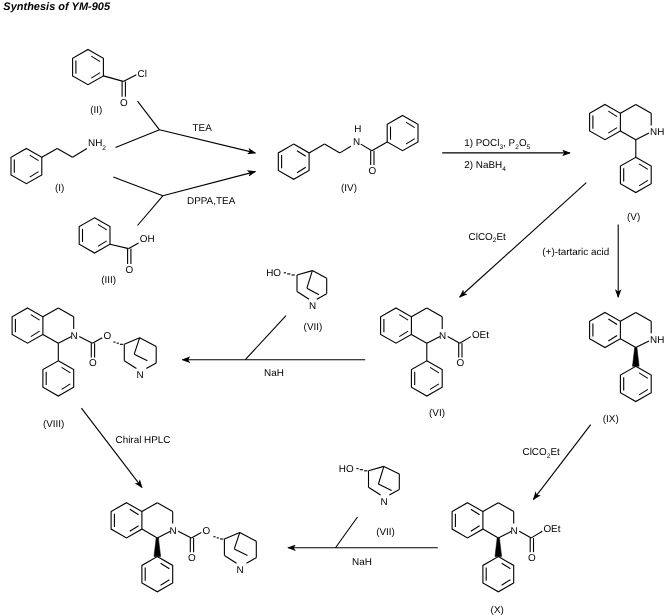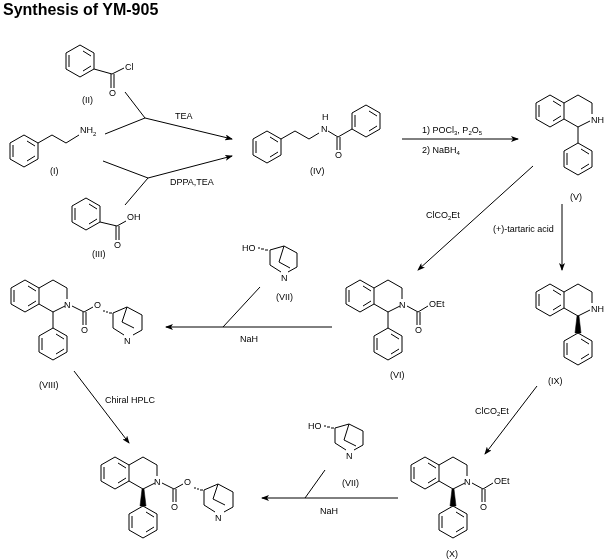--- a/index.html
+++ b/index.html
@@ -1,17 +1,17 @@
 <!DOCTYPE html>
 <html><head>
   <meta charset="utf-8">
   <style>
     html, body { margin: 0; padding: 0; background: #ffffff; }
     body { width: 609px; height: 560px; position: relative; overflow: hidden; font-family: "Liberation Sans", sans-serif; }
-    #title { position: absolute; left: 3px; top: 1px; font-size: 16px; font-weight: bold; color: #000; }
+    #title { position: absolute; left: 3px; top: 1px; font-size: 10px; font-weight: bold; color: #000; font-style: italic; }
     svg#scheme { position: absolute; left: 0; top: 0; }
     svg text { font-family: "Liberation Sans", sans-serif; font-size: 9px; fill: #000; }
     svg .lbl { font-size: 9px; }
     svg .sub { font-size: 6px; }
     svg line, svg polyline, svg polygon.ring { stroke: #000; stroke-width: 1; fill: none; }
     svg .wedge { fill: #000; stroke: #000; stroke-width: 0.5; }
     svg .hash { stroke: #000; stroke-width: 1; }
   </style>
 </head>
 <body>

